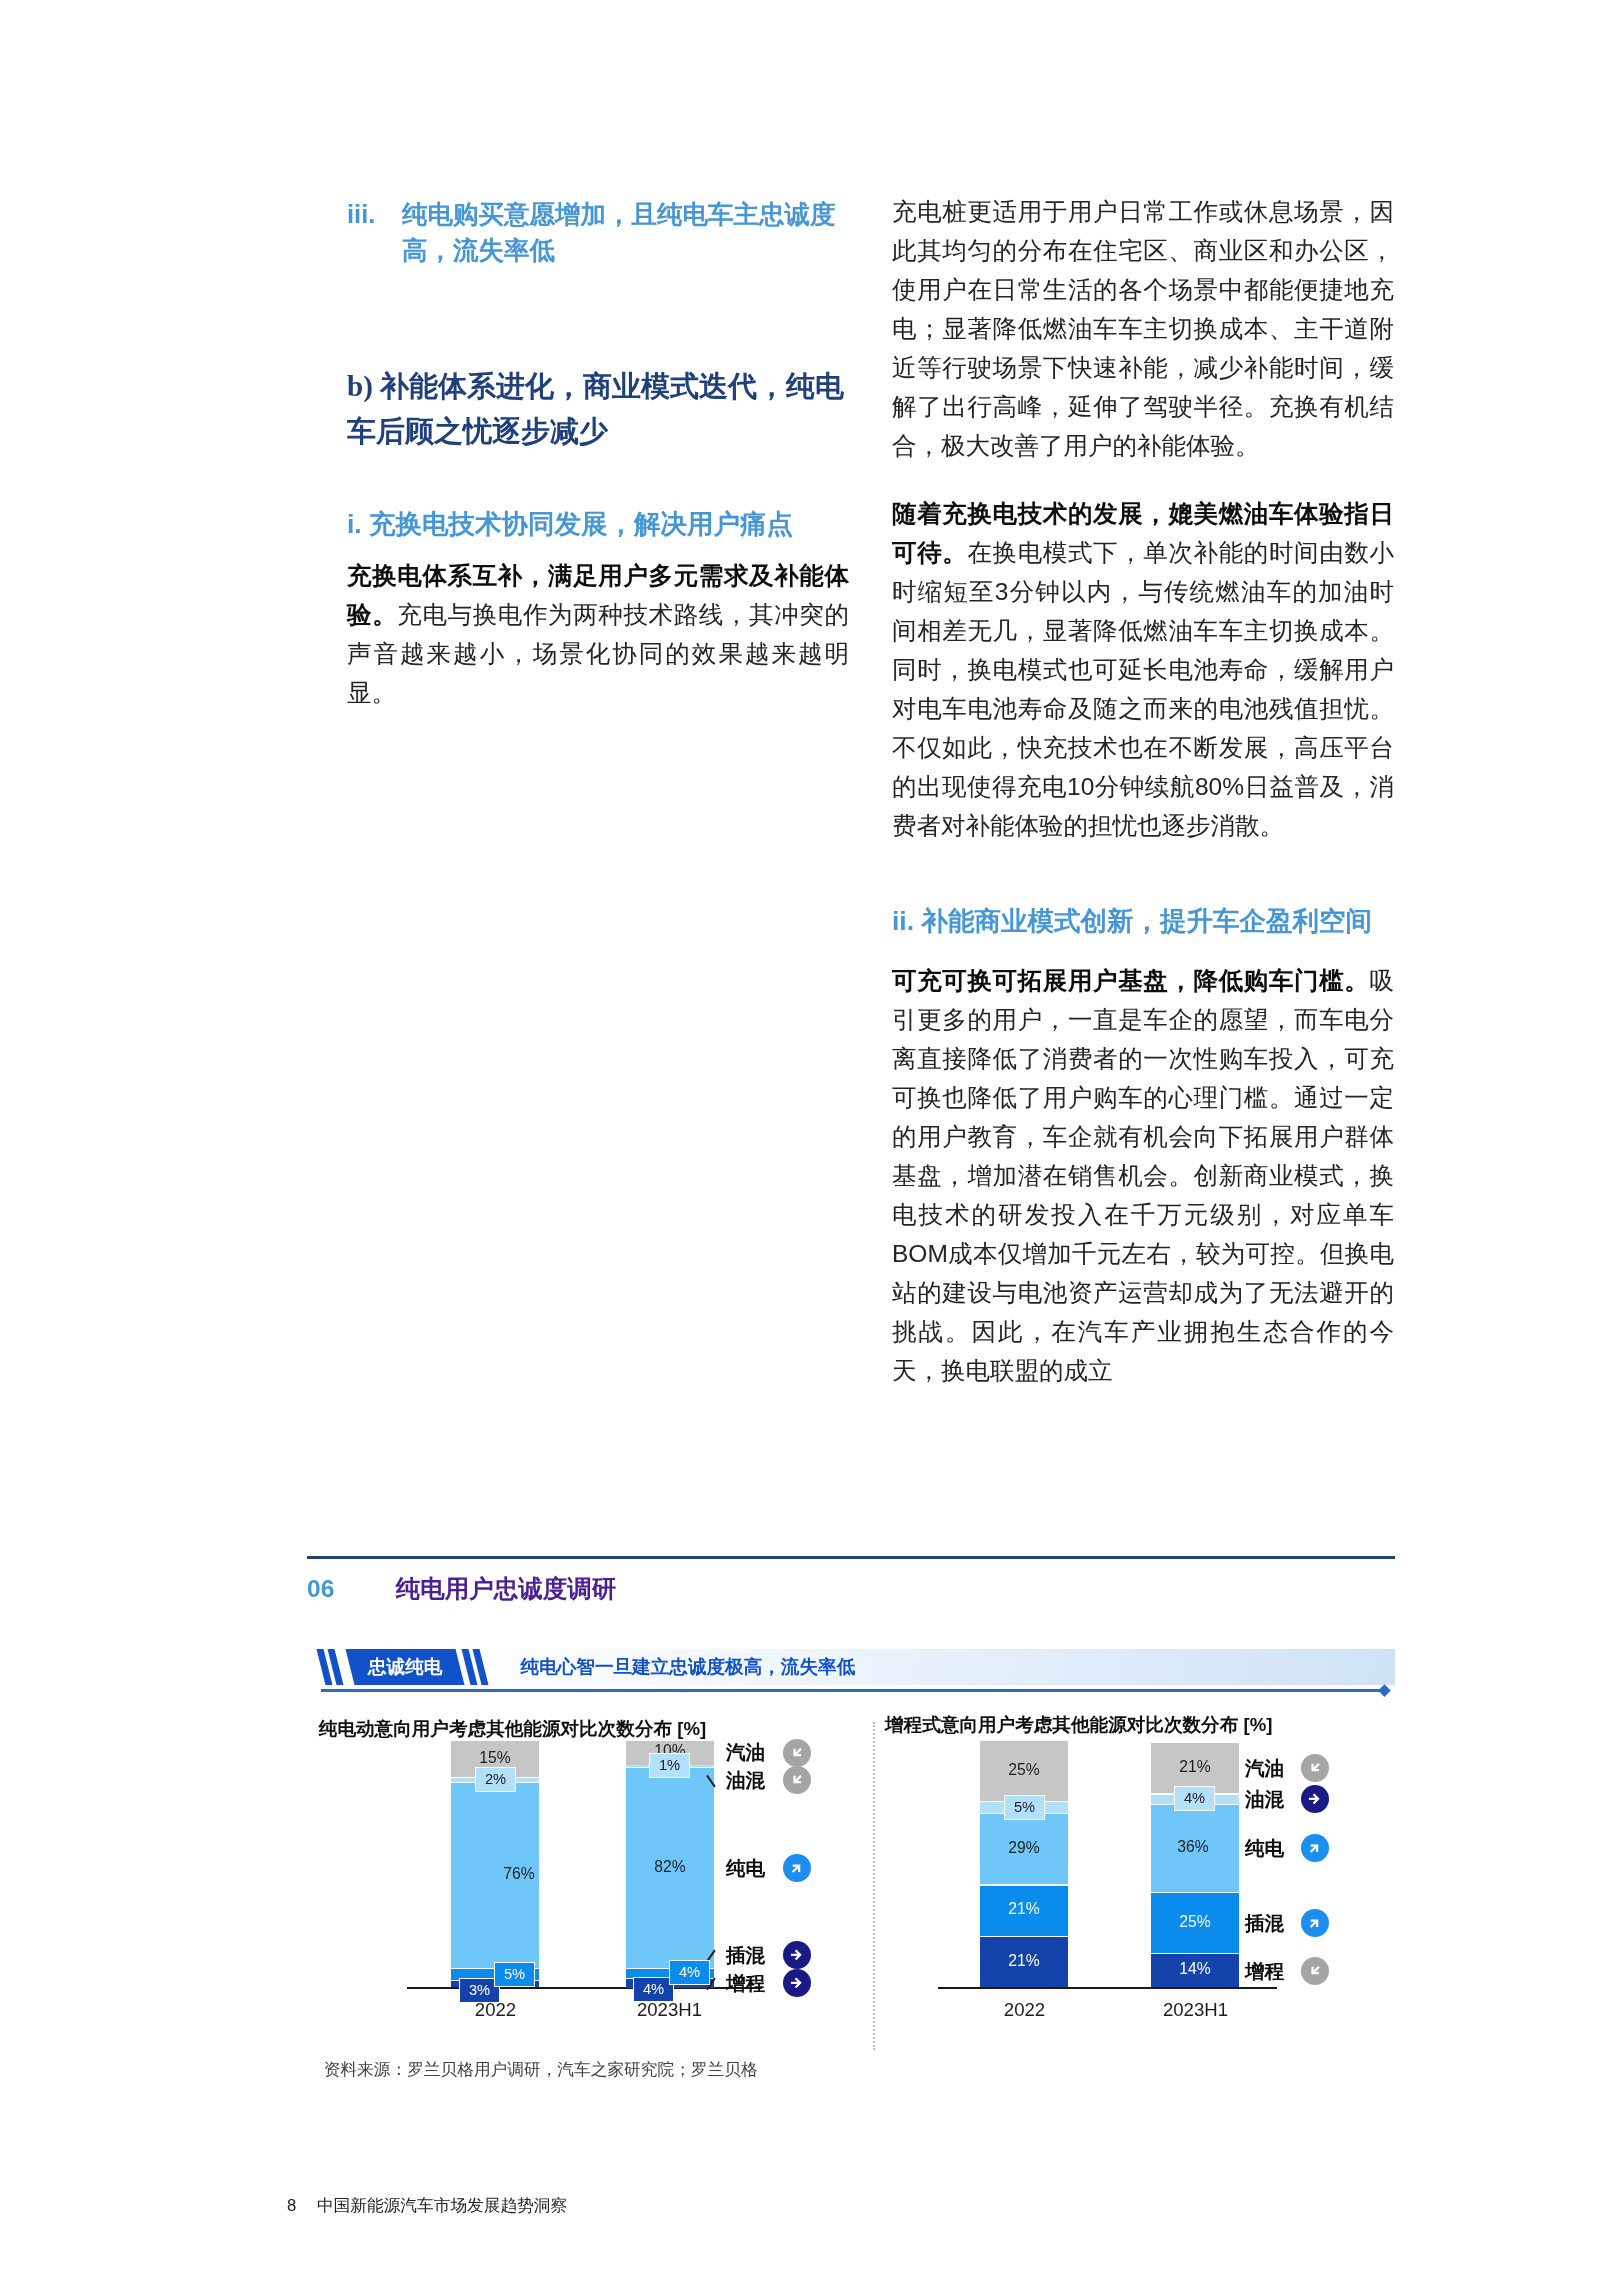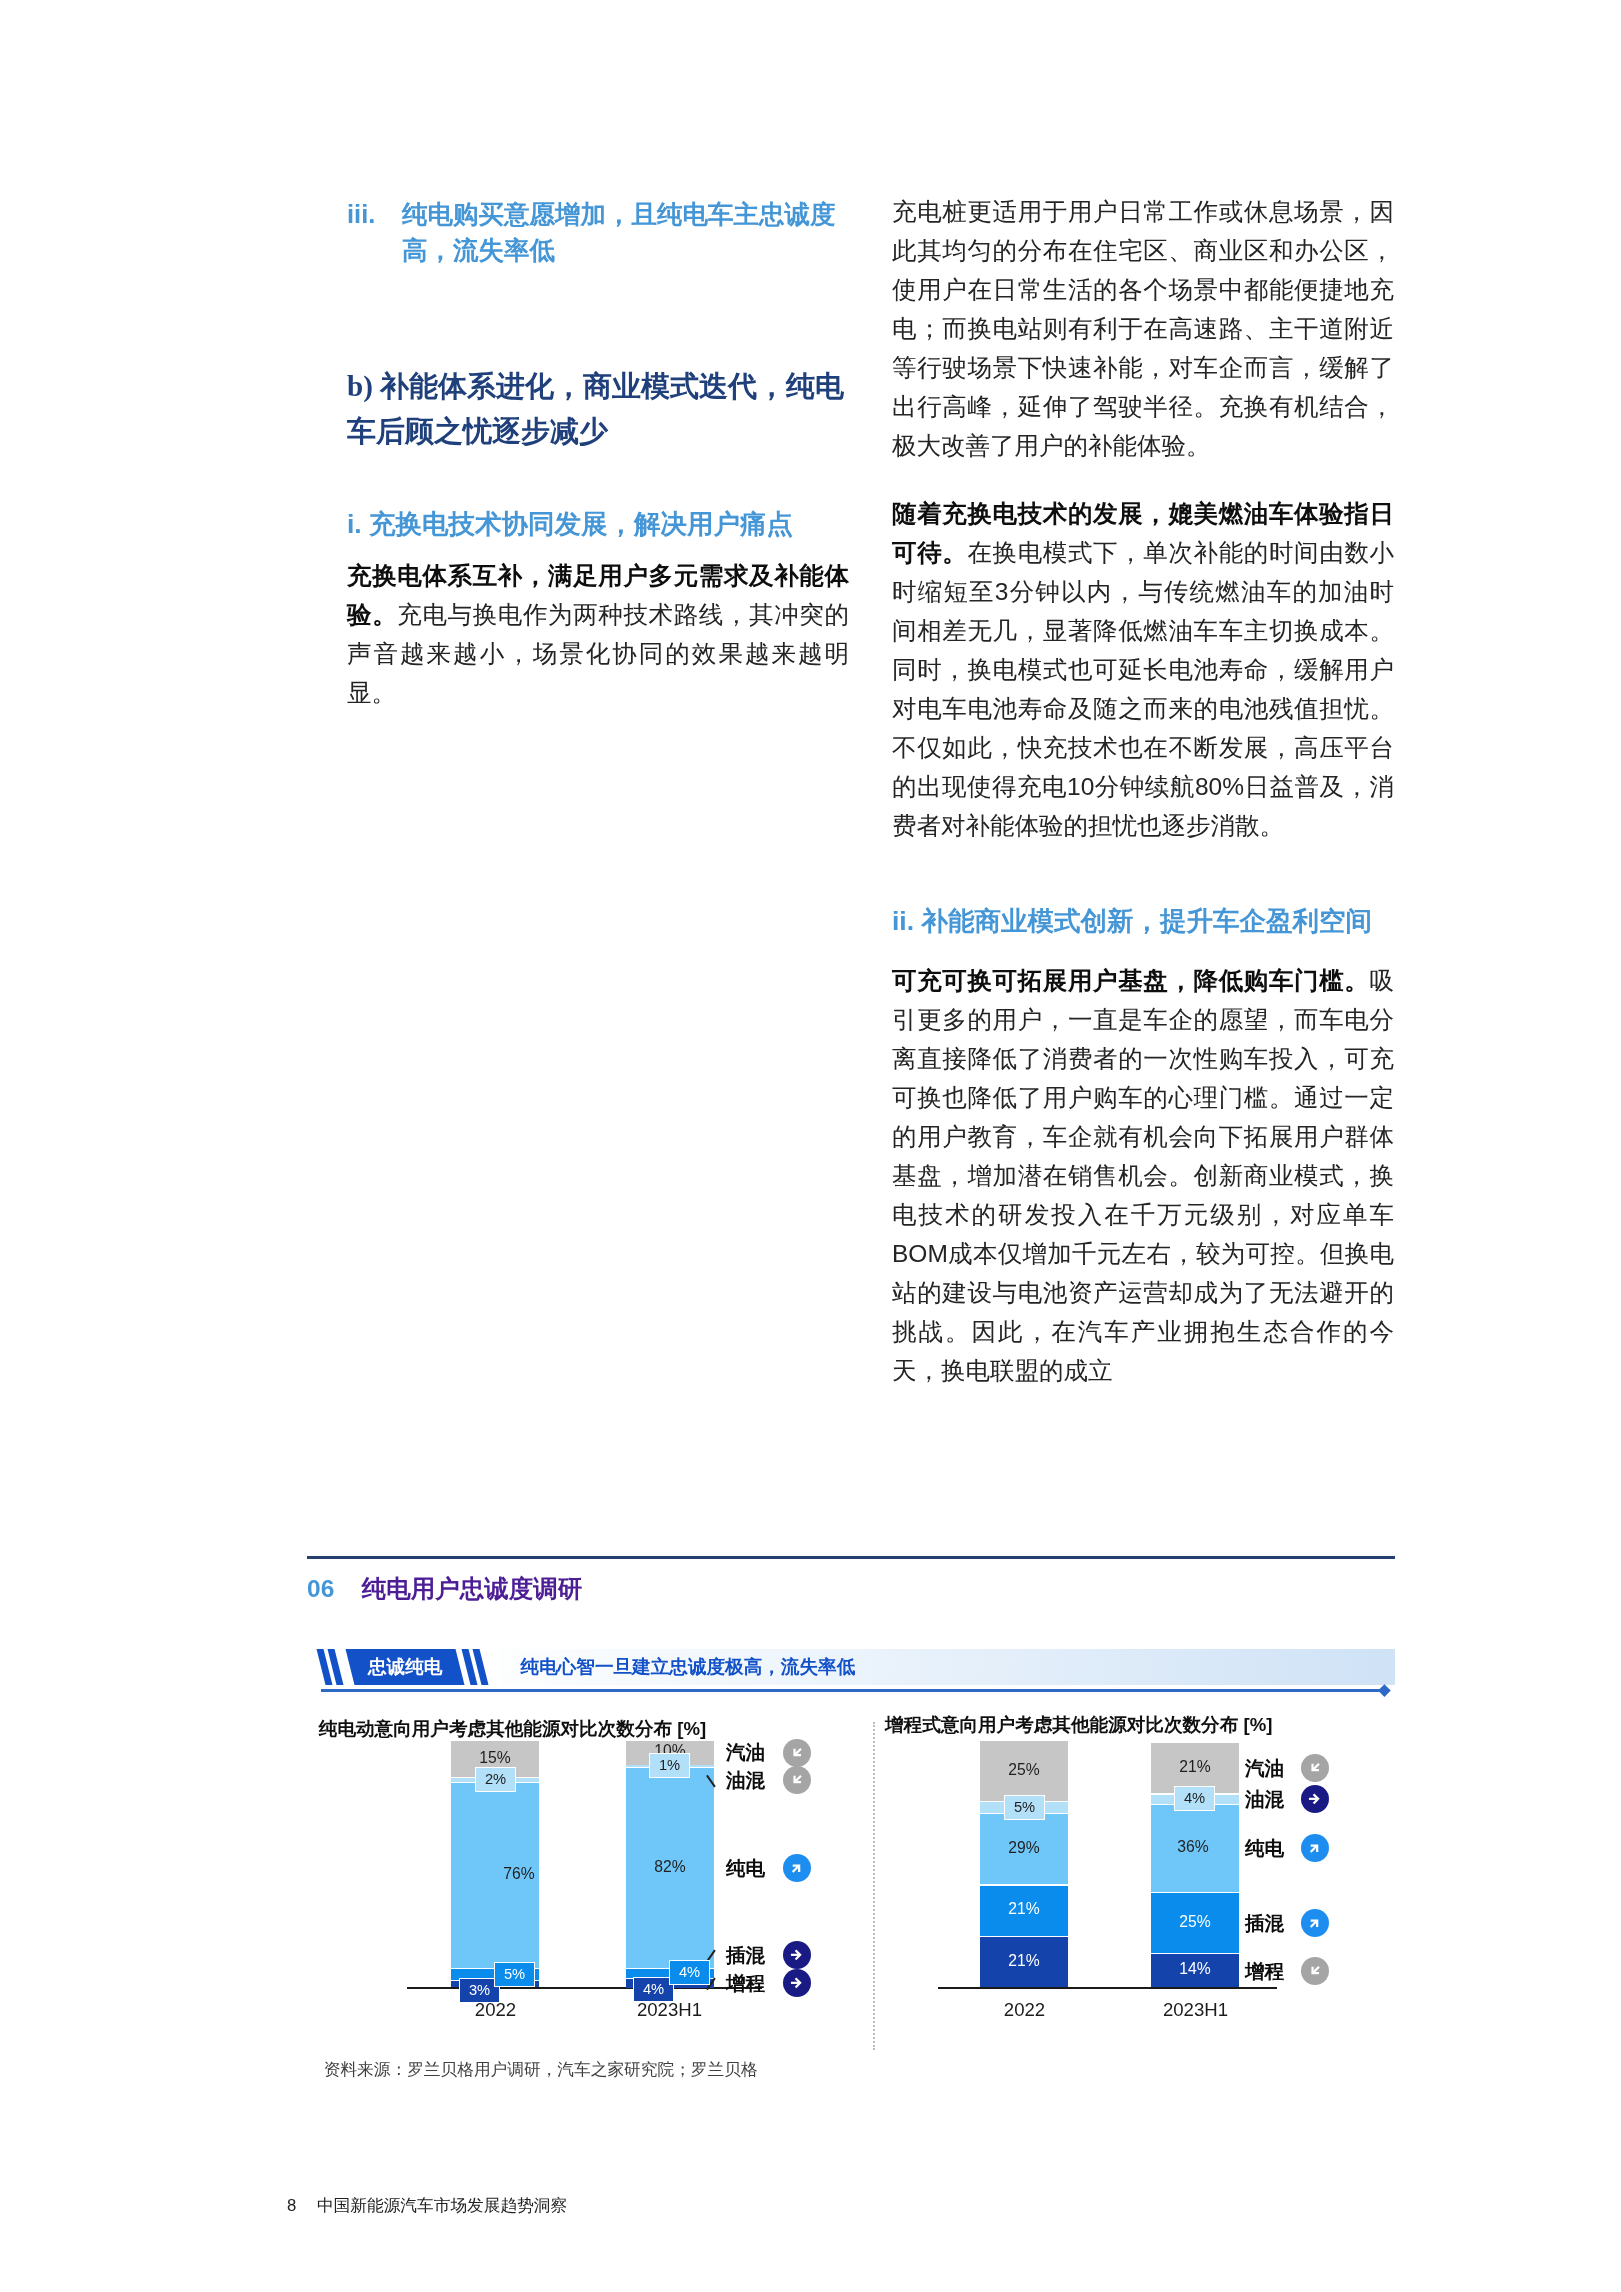--- a/index.html
+++ b/index.html
@@ -15,21 +15,21 @@
   .h-iii{font-size:25.5px;line-height:36px;position:relative;padding-left:55px;}
   .h-num{position:absolute;left:0;top:0;}
   .h-b{font-size:29px;line-height:45px;color:#20407c;font-weight:bold;margin:96px 0 31px;font-family:Liberation Serif, serif;}
   .h-i{font-size:26.5px;line-height:35px;margin:53px 0 13.7px;white-space:nowrap;}
   .h-ii{font-size:26.5px;line-height:35px;margin:59px 0 21.6px;white-space:nowrap;}
   .p1{margin-top:33px;}
   .p2r{margin-top:29px;}
   
   .figure{position:absolute;left:307px;top:1556px;width:1088px;height:554px;}
   .fig-rule{height:2.9px;background:#24406f;}
-  .fig-header{margin-top:12.7px;display:flex;align-items:baseline;}
+  .fig-header{margin-top:12.7px;display:flex;align-items:baseline;gap:34px;}
   .fig-num{font-size:24.5px;font-weight:bold;color:#4596d6;}
   .fig-title{font-size:24.5px;font-weight:bold;color:#4c1d95;margin-left:27.4px;}
   .banner{position:absolute;left:13.7px;top:93px;width:1074px;height:36px;display:flex;align-items:stretch;}
   .stripe{width:6.9px;background:#1351c9;transform:skewX(14deg);margin-right:4.9px;}
   .banner-tag{background:#1351c9;color:#fff;font-size:18.6px;font-weight:bold;display:flex;
               align-items:center;padding:0 17.6px;transform:skewX(14deg);margin:0 5.9px;}
   .banner-tag>span{display:inline-block;transform:skewX(-14deg);}
   .banner-band{flex:1;margin-left:9.8px;background:linear-gradient(96deg,#fdfefe,#e9f2fb 45%,#cfe2f6);
                display:flex;align-items:center;padding-left:21.6px;font-size:18.6px;font-weight:bold;color:#1351c9;}
   .banner-line{position:absolute;left:13.7px;top:133px;width:1062px;height:2.9px;background:#2d6ac8;}
@@ -60,21 +60,21 @@
     <h3 class="h-blue h-iii">
       <span class="h-num">iii.</span>
       <span>纯电购买意愿增加，且纯电车主忠诚度高，流失率低</span>
     </h3>
     <h2 class="h-b">b) 补能体系进化，商业模式迭代，纯电车后顾之忧逐步减少</h2>
     <h3 class="h-blue h-i">i. 充换电技术协同发展，解决用户痛点</h3>
     <p class="body"><b>充换电体系互补，满足用户多元需求及补能体验。</b><span>充电与换电作为两种技术路线，其冲突的声音越来越小，场景化协同的效果越来越明显。</span></p>
   </div>
 
   <div class="col col-right">
-    <p class="body">充电桩更适用于用户日常工作或休息场景，因此其均匀的分布在住宅区、商业区和办公区，使用户在日常生活的各个场景中都能便捷地充电；而换电站则有利于在高速路、主干道附近等行驶场景下快速补能，对车企而言，缓解了出行高峰，延伸了驾驶半径。充换有机结合，极大改善了用户的补能体验。</p>
+    <p class="body">充电桩更适用于用户日常工作或休息场景，因此其均匀的分布在住宅区、商业区和办公区，使用户在日常生活的各个场景中都能便捷地充电；显著降低燃油车车主切换成本、主干道附近等行驶场景下快速补能，减少补能时间，缓解了出行高峰，延伸了驾驶半径。充换有机结合，极大改善了用户的补能体验。</p>
     <p class="body p2r"><b>随着充换电技术的发展，媲美燃油车体验指日可待。</b><span>在换电模式下，单次补能的时间由数小时缩短至3分钟以内，与传统燃油车的加油时间相差无几，显著降低燃油车车主切换成本。同时，换电模式也可延长电池寿命，缓解用户对电车电池寿命及随之而来的电池残值担忧。不仅如此，快充技术也在不断发展，高压平台的出现使得充电10分钟续航80%日益普及，消费者对补能体验的担忧也逐步消散。</span></p>
     <h3 class="h-blue h-ii">ii. 补能商业模式创新，提升车企盈利空间</h3>
     <p class="body"><b>可充可换可拓展用户基盘，降低购车门槛。</b><span>吸引更多的用户，一直是车企的愿望，而车电分离直接降低了消费者的一次性购车投入，可充可换也降低了用户购车的心理门槛。通过一定的用户教育，车企就有机会向下拓展用户群体基盘，增加潜在销售机会。创新商业模式，换电技术的研发投入在千万元级别，对应单车BOM成本仅增加千元左右，较为可控。但换电站的建设与电池资产运营却成为了无法避开的挑战。因此，在汽车产业拥抱生态合作的今天，换电联盟的成立</span></p>
   </div>
 
   <div class="figure">
     <div class="fig-rule"></div>
     <div class="fig-header">
       <span class="fig-num">06</span>
       <span class="fig-title">纯电用户忠诚度调研</span>

